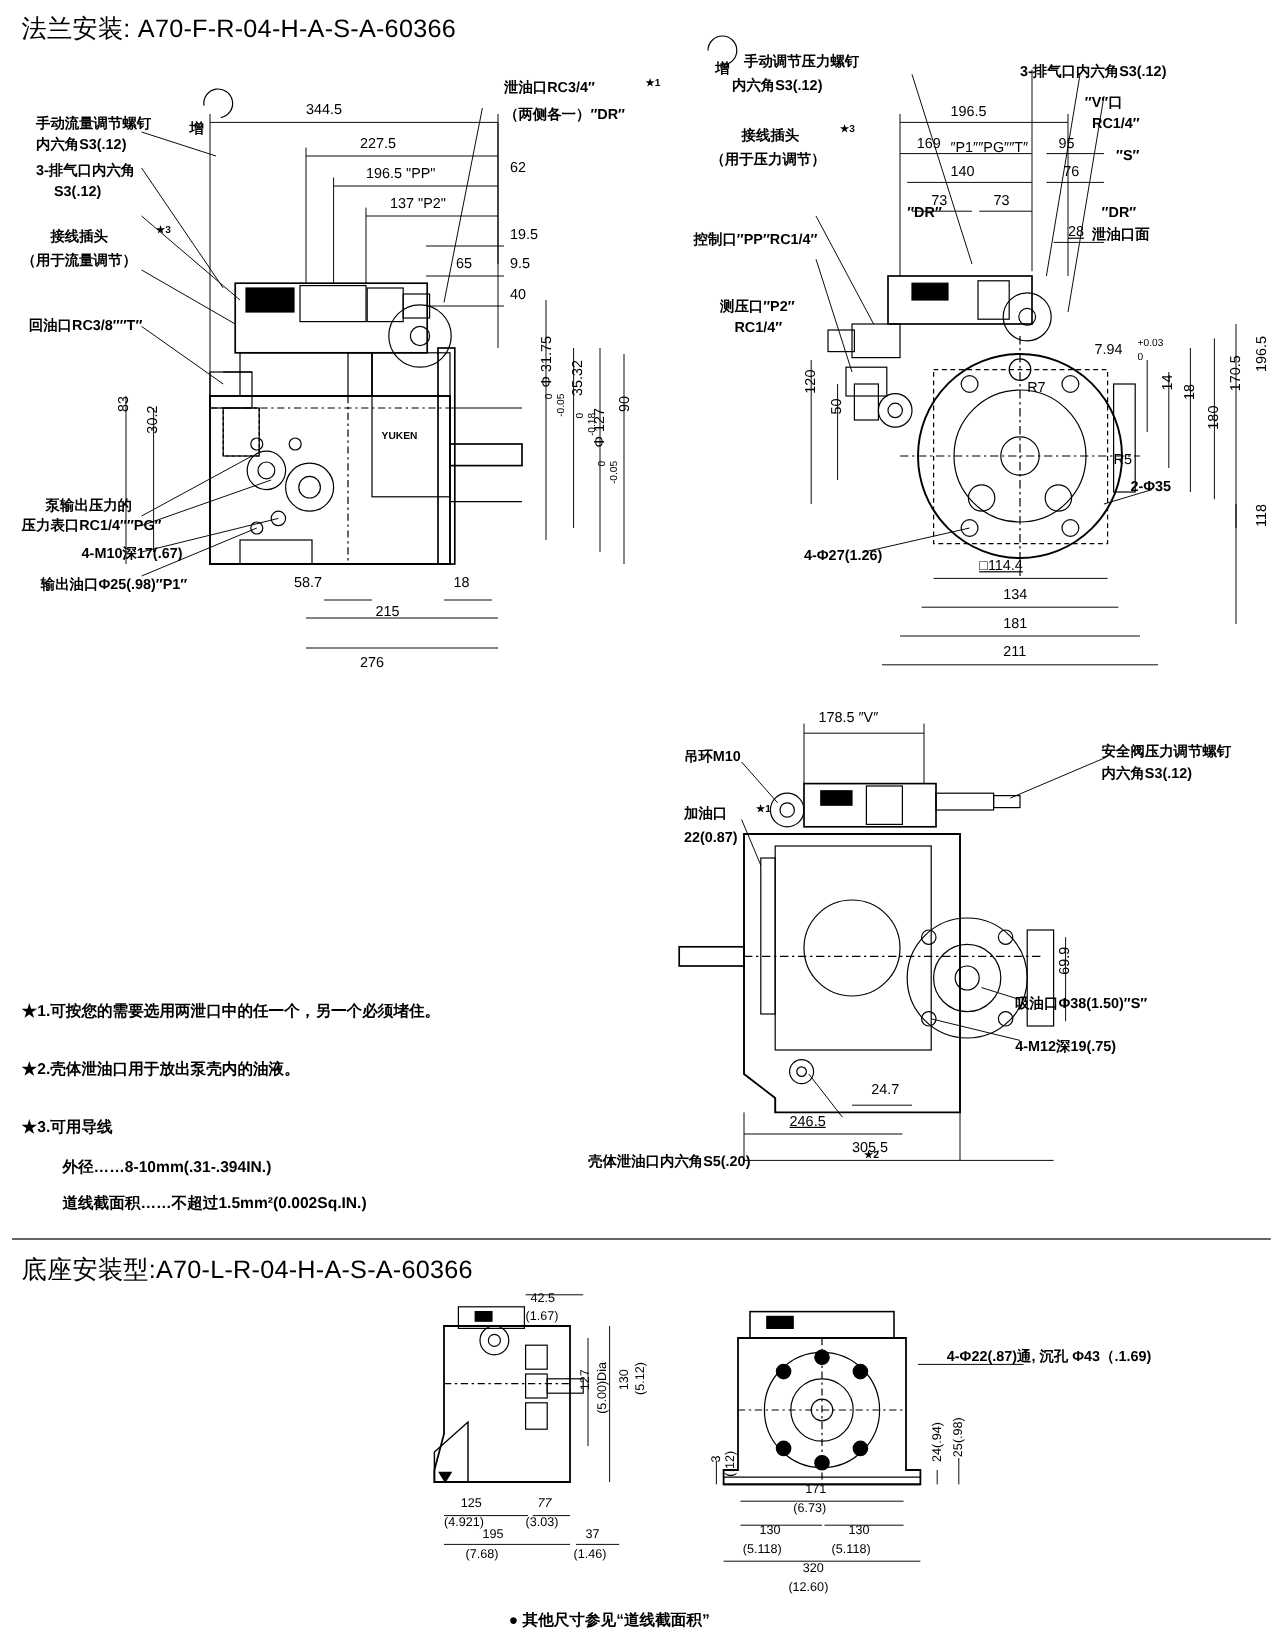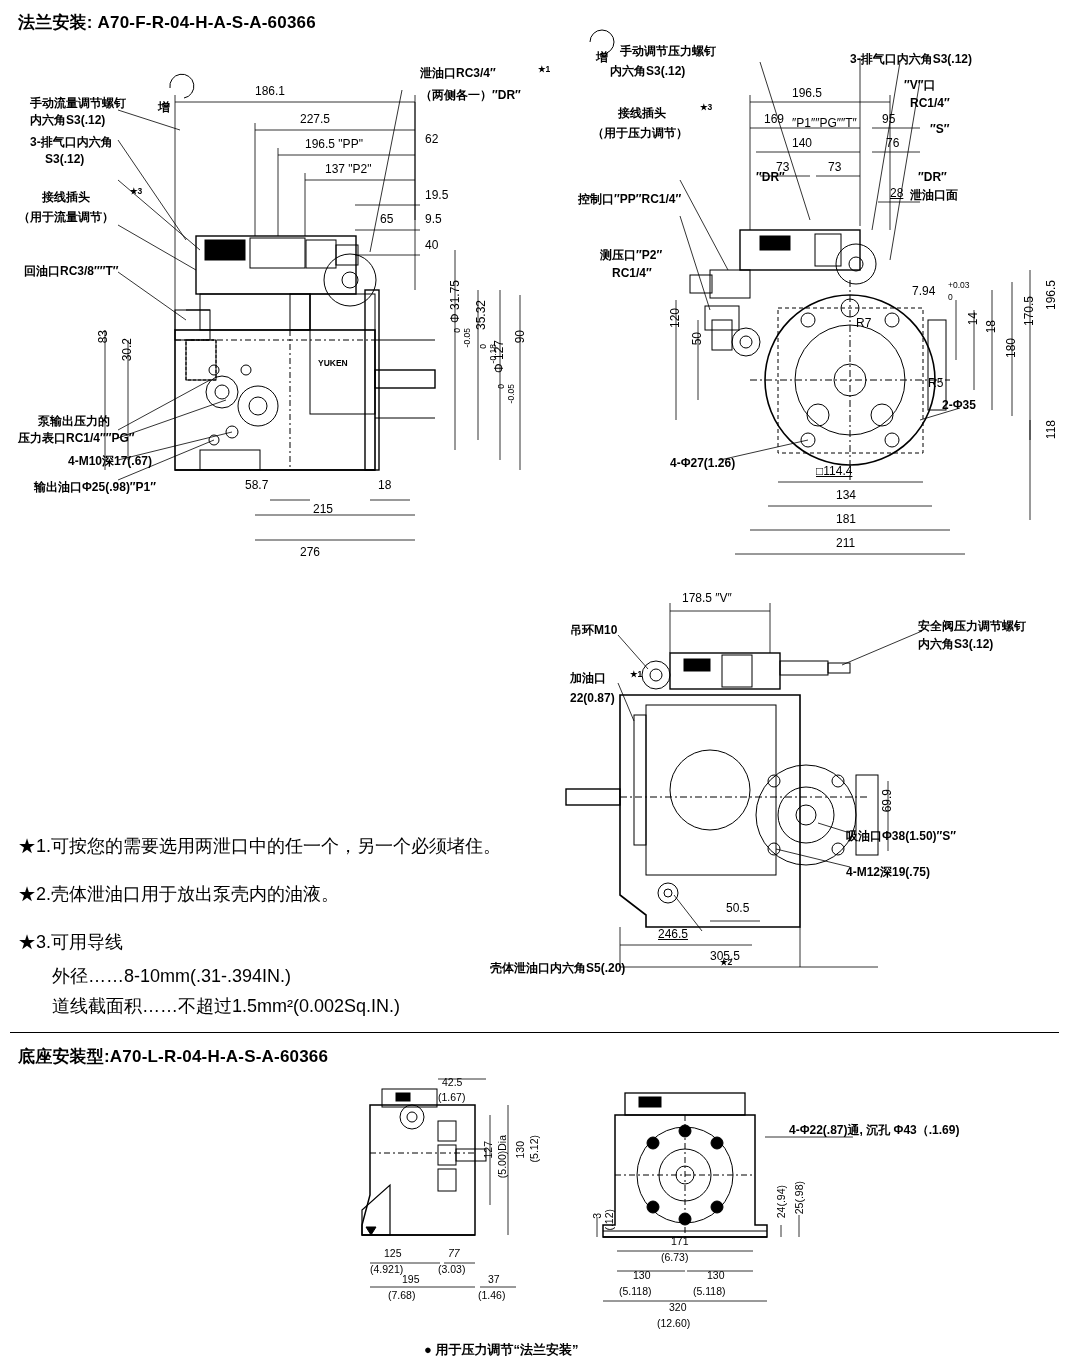--- a/index.html
+++ b/index.html
@@ -6,26 +6,26 @@
   html, body { margin:0; padding:0; }
   body {
     width:1069px; height:1372px; position:relative;
     background:#ffffff; color:#000000;
     font-family:"Liberation Sans", sans-serif;
     font-size:12px; overflow:hidden;
   }
   .abs { position:absolute; }
   .t { position:absolute; white-space:nowrap; line-height:1.25; }
   .bold { font-weight:bold; }
-  .title { font-size:17px; font-weight:bold; letter-spacing:0.2px; }
+  .title { font-size:21px; font-weight:normal; letter-spacing:0.2px; }
   .lab { font-size:12px; font-weight:bold; }
   .dim { font-size:12px; }
   .small { font-size:10.5px; }
   .tiny { font-size:8.5px; }
-  .note { font-size:18px; font-weight:normal; }
+  .note { font-size:13px; font-weight:bold; }
   .vert180 { writing-mode:vertical-rl; transform:rotate(180deg); }
   .hr { position:absolute; background:#000; height:1px; }
   svg { position:absolute; overflow:visible; }
 </style>
 </head>
 <body>
 
 <div class="t title" style="left:18px; top:12px;">法兰安装: A70-F-R-04-H-A-S-A-60366</div>
 
 <div class="abs" style="left:0; top:40px; width:540px; height:530px;">
@@ -129,21 +129,21 @@
   <div class="t lab" style="left:18px; top:391px;">压力表口RC1/4″″PG″</div>
   <div class="t lab" style="left:68px; top:414px;text-align:center;">4-M10深17(.67)</div>
   <div class="t lab" style="left:34px; top:440px;">输出油口Φ25(.98)″P1″</div>
 
   <div class="t lab" style="left:420px; top:26px;">泄油口RC3/4″</div>
   <div class="t tiny bold" style="left:538px; top:24px;">★1</div>
   <div class="t lab" style="left:420px; top:48px;">（两侧各一）″DR″</div>
   <div class="t lab" style="left:158px; top:60px;">增</div>
   <div class="t tiny bold" style="left:318px; top:318px; color:#000;">YUKEN</div>
 
-  <div class="t dim" style="left:255px; top:44px;">186.1</div>
+  <div class="t dim" style="left:255px; top:44px;">344.5</div>
   <div class="t dim" style="left:300px; top:72px;">227.5</div>
   <div class="t dim" style="left:305px; top:97px;">196.5 "PP"</div>
   <div class="t dim" style="left:325px; top:122px;">137 "P2"</div>
   <div class="t dim" style="left:425px; top:92px;">62</div>
   <div class="t dim" style="left:425px; top:148px;">19.5</div>
   <div class="t dim" style="left:425px; top:172px;">9.5</div>
   <div class="t dim" style="left:380px; top:172px;">65</div>
   <div class="t dim" style="left:425px; top:198px;">40</div>
   <div class="t dim vert180" style="left:96px; top:290px;">83</div>
   <div class="t dim vert180" style="left:120px; top:298px;">30.2</div>
@@ -355,21 +355,21 @@
   <div class="t lab" style="left:100px; top:116px;">22(0.87)</div>
   <div class="t lab" style="left:448px; top:44px;">安全阀压力调节螺钉</div>
   <div class="t lab" style="left:448px; top:62px;">内六角S3(.12)</div>
   <div class="t lab" style="left:376px; top:254px;">吸油口Φ38(1.50)″S″</div>
   <div class="t lab" style="left:376px; top:290px;">4-M12深19(.75)</div>
   <div class="t lab" style="left:20px; top:386px;">壳体泄油口内六角S5(.20)</div>
   <div class="t tiny bold" style="left:250px; top:382px;">★2</div>
 
   <div class="t dim" style="left:212px; top:16px;">178.5 ″V″</div>
   <div class="t dim vert180" style="left:410px; top:214px;">69.9</div>
-  <div class="t dim" style="left:256px; top:326px;">50.5</div>
+  <div class="t dim" style="left:256px; top:326px;">24.7</div>
   <div class="t dim" style="left:188px; top:352px;text-decoration:underline;">246.5</div>
   <div class="t dim" style="left:240px; top:374px;">305.5</div>
 </div>
 
 <div class="abs" style="left:18px; top:835px; width:440px;">
   <div class="t note" style="left:0; top:0;">★1.可按您的需要选用两泄口中的任一个，另一个必须堵住。</div>
   <div class="t note" style="left:0; top:48px;">★2.壳体泄油口用于放出泵壳内的油液。</div>
   <div class="t note" style="left:0; top:96px;">★3.可用导线</div>
   <div class="t note" style="left:34px; top:130px;">外径……8-10mm(.31-.394IN.)</div>
   <div class="t note" style="left:34px; top:160px;">道线截面积……不超过1.5mm²(0.002Sq.IN.)</div>
@@ -465,13 +465,13 @@
   <div class="t small" style="left:38px; top:194px;">130</div>
   <div class="t small" style="left:24px; top:210px;">(5.118)</div>
   <div class="t small" style="left:112px; top:194px;">130</div>
   <div class="t small" style="left:98px; top:210px;">(5.118)</div>
   <div class="t small" style="left:74px; top:226px;">320</div>
   <div class="t small" style="left:62px; top:242px;">(12.60)</div>
   <div class="t small vert180" style="left:180px; top:110px;">24(.94)</div>
   <div class="t small vert180" style="left:198px; top:106px;">25(.98)</div>
 </div>
 
-<div class="t bold" style="left:424px; top:1342px; font-size:13px;">● 用于压力调节“法兰安装”</div>
+<div class="t bold" style="left:424px; top:1342px; font-size:13px;">● 其他尺寸参见“道线截面积”</div>
 
 </body></html>

